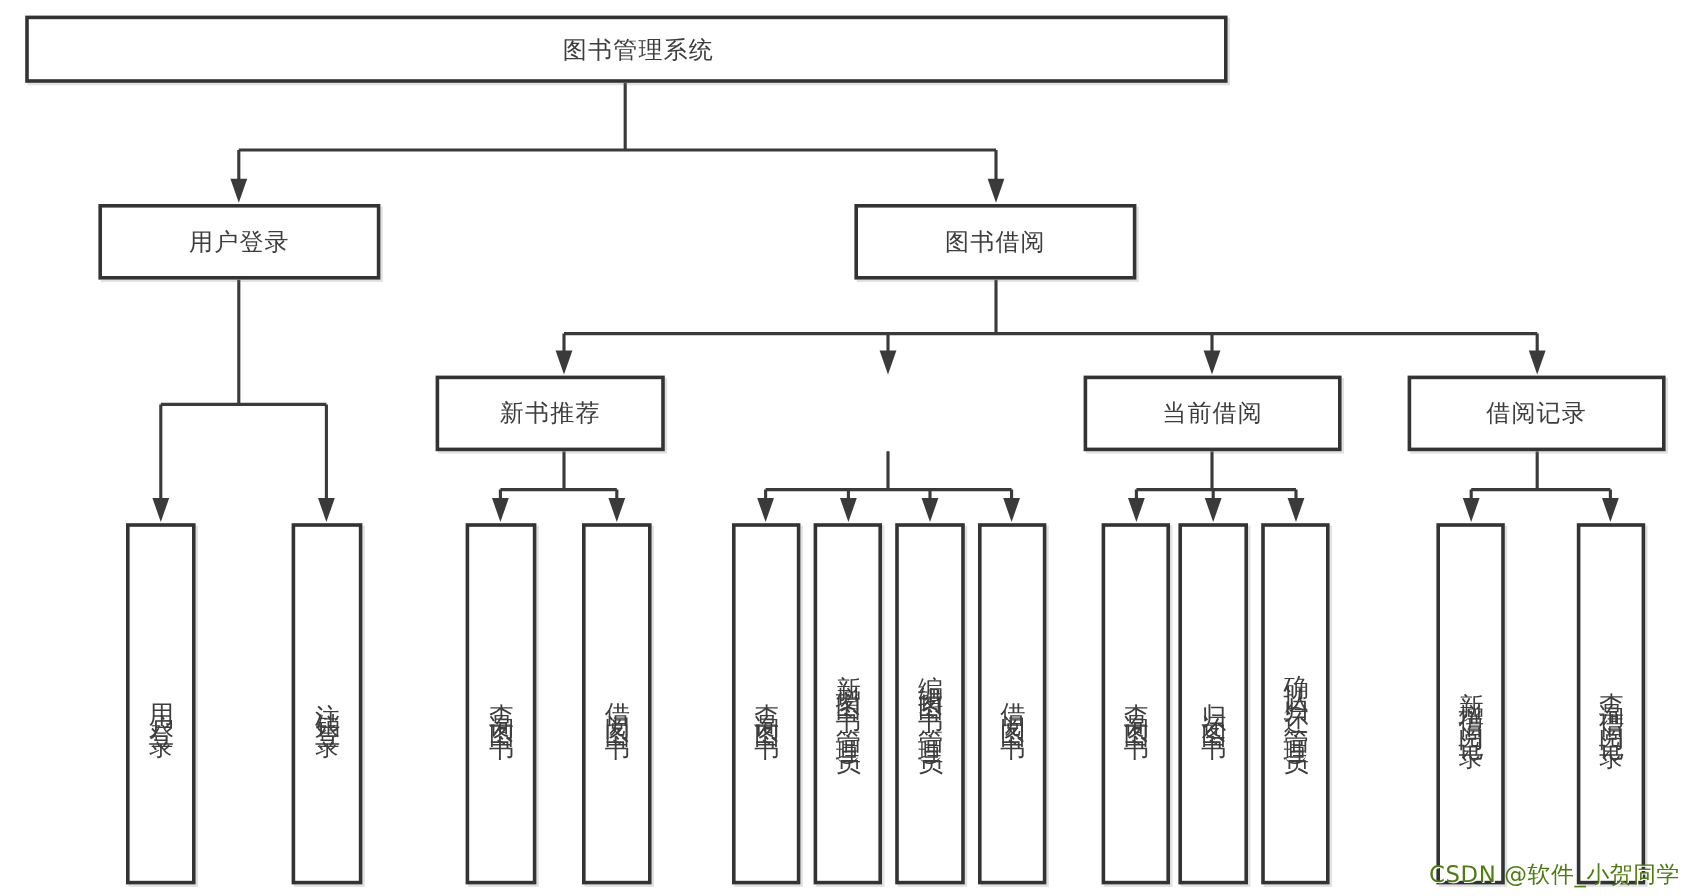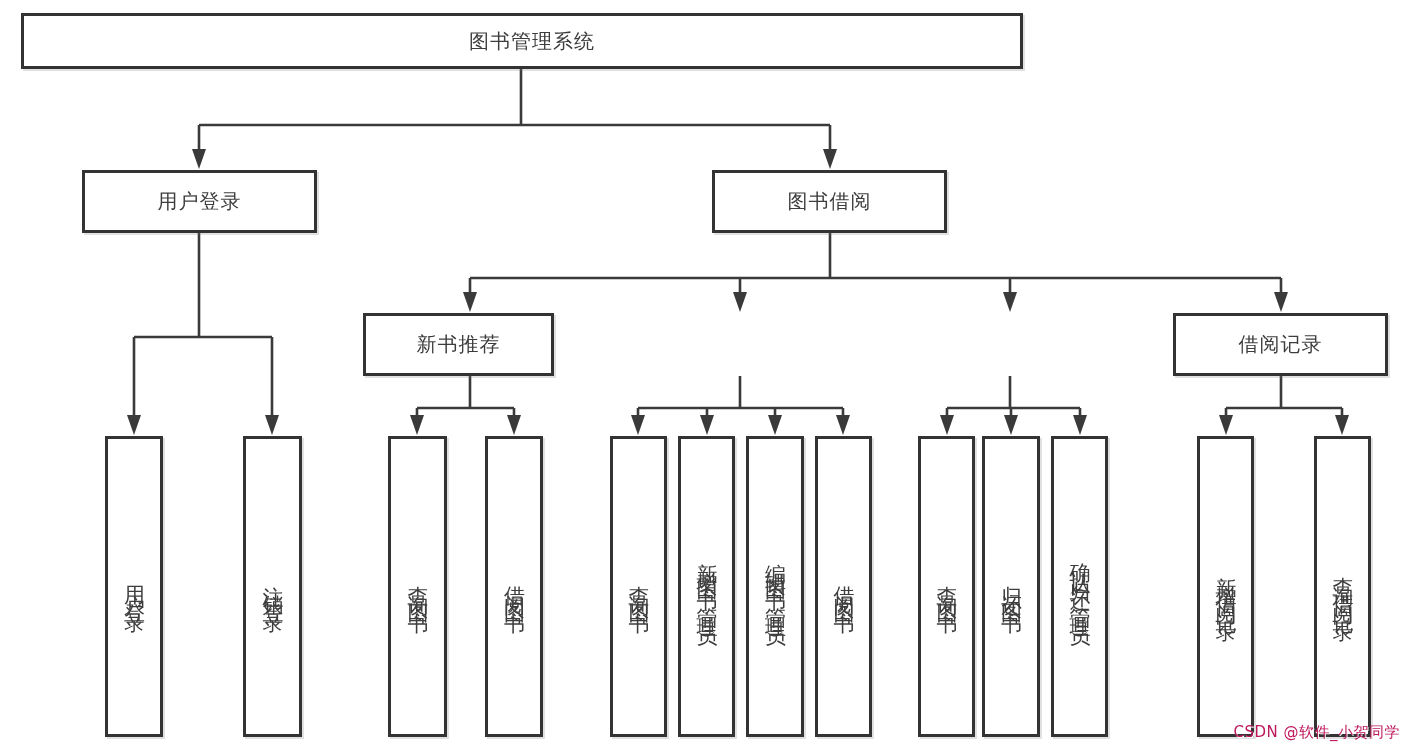--- a/index.html
+++ b/index.html
@@ -13,21 +13,21 @@
     display:flex;align-items:center;justify-content:center;z-index:2;
     box-shadow:2px 2px 0 rgba(120,120,120,0.22);
   }
   .hlabel{font-size:20px;letter-spacing:1px;white-space:nowrap;}
   .vlabel{
     writing-mode:vertical-rl;text-orientation:mixed;
     font-size:21px;letter-spacing:9px;line-height:1;white-space:nowrap;
   }
   #watermark{
     position:absolute;right:5px;bottom:5px;z-index:3;
-    font-size:15px;color:#be185d;letter-spacing:0.5px;
+    font-size:19px;color:#4d7c0f;letter-spacing:0.5px;
     text-shadow:1px 1px 0 #ffffff;white-space:nowrap;
   }
 </style>
 </head>
 <body>
 
 <div id="canvas">
 
   <svg id="wires" width="1405" height="747" viewBox="0 0 1405 747" xmlns="http://www.w3.org/2000/svg">
     <g stroke="#3a3a3a" stroke-width="2.6" fill="none">
@@ -79,20 +79,23 @@
   <div class="box" style="left:82px;top:170px;width:235px;height:63px;">
     <span class="hlabel">用户登录</span>
   </div>
   <div class="box" style="left:712px;top:170px;width:235px;height:63px;">
     <span class="hlabel">图书借阅</span>
   </div>
 
   <div class="box" style="left:363px;top:313px;width:191px;height:63px;">
     <span class="hlabel">新书推荐</span>
   </div>
+  <div class="box" style="left:903px;top:313px;width:215px;height:63px;">
+    <span class="hlabel">当前借阅</span>
+  </div>
   <div class="box" style="left:1173px;top:313px;width:215px;height:63px;">
     <span class="hlabel">借阅记录</span>
   </div>
 
   <div class="box" style="left:105px;top:436px;width:58px;height:301px;">
     <span class="vlabel">用户登录</span>
   </div>
   <div class="box" style="left:243px;top:436px;width:59px;height:301px;">
     <span class="vlabel">注销登录</span>
   </div>

